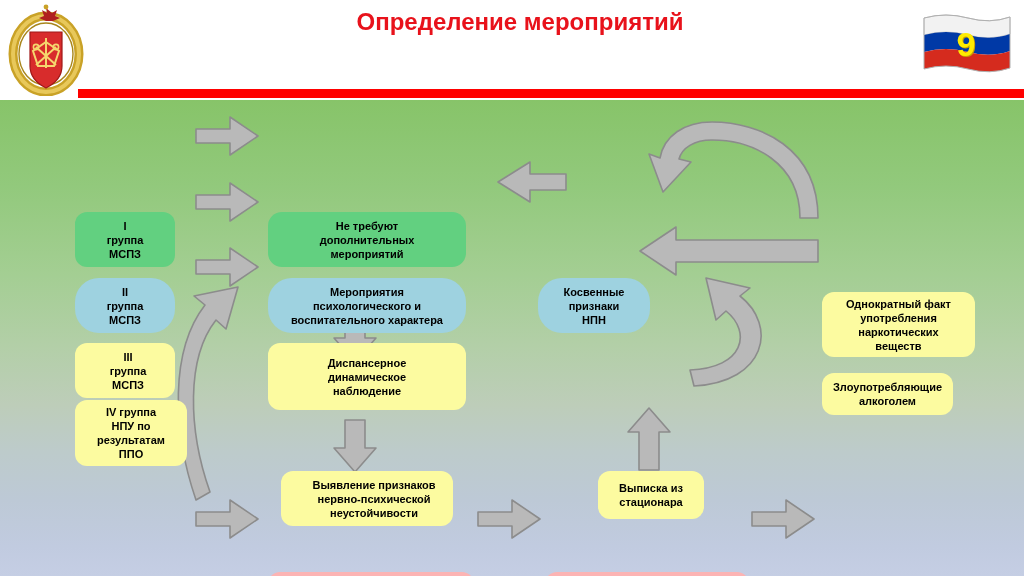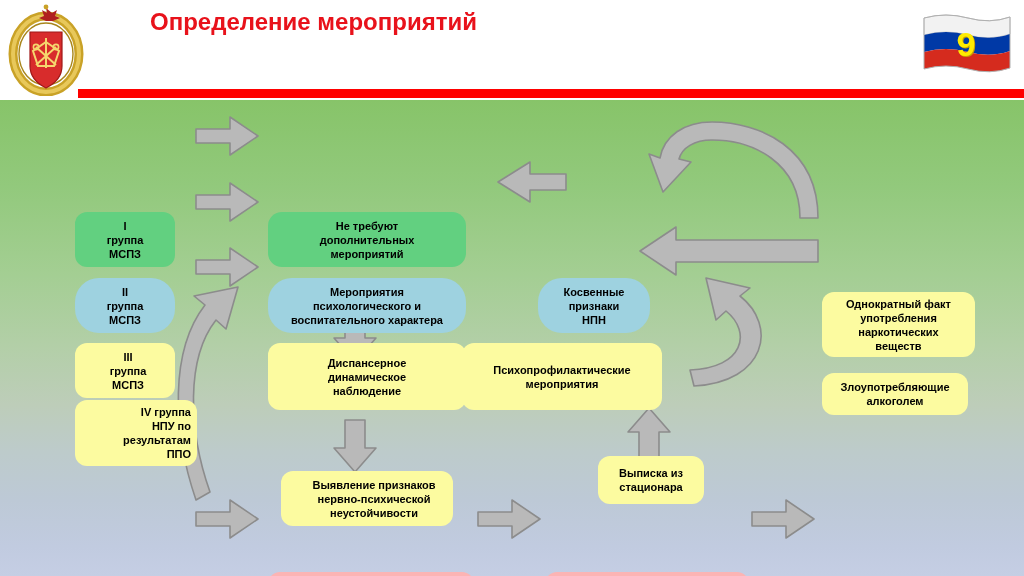--- a/index.html
+++ b/index.html
@@ -28,21 +28,21 @@
   }
   #emblem {
     position: absolute;
     left: 8px; top: 2px;
     width: 76px; height: 94px;
   }
   #title-block {
     position: absolute;
     left: 150px; top: 6px;
     width: 740px;
-    text-align: left;
+    text-align: center;
   }
   .title-line {
     color: #e8121b;
     font-weight: bold;
     font-size: 24px;
     line-height: 31px;
     letter-spacing: 0px;
     white-space: nowrap;
   }
   #flag-badge {
@@ -249,57 +249,54 @@
     </div>
 
     <div class="node c-blue" style="left:75px; top:178px; width:100px; height:55px;">
       <span>II<br>группа<br>МСПЗ</span>
     </div>
 
     <div class="node c-yellow" style="left:75px; top:243px; width:100px; height:55px;padding-left:12px;">
       <span>III<br>группа<br>МСПЗ</span>
     </div>
 
-    <div class="node c-yellow" style="left:75px; top:300px; width:122px; height:66px;text-align:right;">
+    <div class="node c-yellow" style="left:75px; top:300px; width:112px; height:66px;">
       <span>IV группа<br>НПУ по<br>результатам<br>ППО</span>
     </div>
 
     <div class="node c-green" style="left:268px; top:112px; width:198px; height:55px;border-radius:14px;">
       <span>Не требуют<br>дополнительных<br>мероприятий</span>
     </div>
 
     <div class="node c-blue" style="left:268px; top:178px; width:198px; height:55px;">
       <span>Мероприятия<br>психологического и<br>воспитательного характера</span>
     </div>
 
     <div class="node c-yellow" style="left:268px; top:243px; width:198px; height:67px;">
       <span>Диспансерное<br>динамическое<br>наблюдение</span>
     </div>
 
-    <div class="node c-yellow" style="left:462px; top:243px; width:200px; height:67px;">
-      <span>Психопрофилактические<br>мероприятия</span>
-    </div>
 
     <div class="node c-blue" style="left:538px; top:178px; width:112px; height:55px;">
       <span>Косвенные<br>признаки<br>НПН</span>
     </div>
 
     <div class="node c-yellow" style="left:281px; top:371px; width:172px; height:55px;padding-left:20px;">
       <span>Выявление признаков<br>нервно-психической<br>неустойчивости</span>
     </div>
 
-    <div class="node c-yellow" style="left:598px; top:356px; width:106px; height:48px;">
+    <div class="node c-yellow" style="left:598px; top:371px; width:106px; height:48px;">
       <span>Выписка из<br>стационара</span>
     </div>
 
     <div class="node c-yellow" style="left:822px; top:192px; width:153px; height:65px;">
       <span>Однократный факт<br>употребления<br>наркотических<br>веществ</span>
     </div>
 
-    <div class="node c-yellow" style="left:822px; top:273px; width:146px; height:42px;">
+    <div class="node c-yellow" style="left:822px; top:273px; width:131px; height:42px;">
       <span>Злоупотребляющие<br>алкоголем</span>
     </div>
 
     <div class="node c-pink" style="left:268px; top:472px; width:206px; height:76px;">
       
     </div>
 
     <div class="node c-pink" style="left:545px; top:472px; width:204px; height:76px;">
       
     </div>

